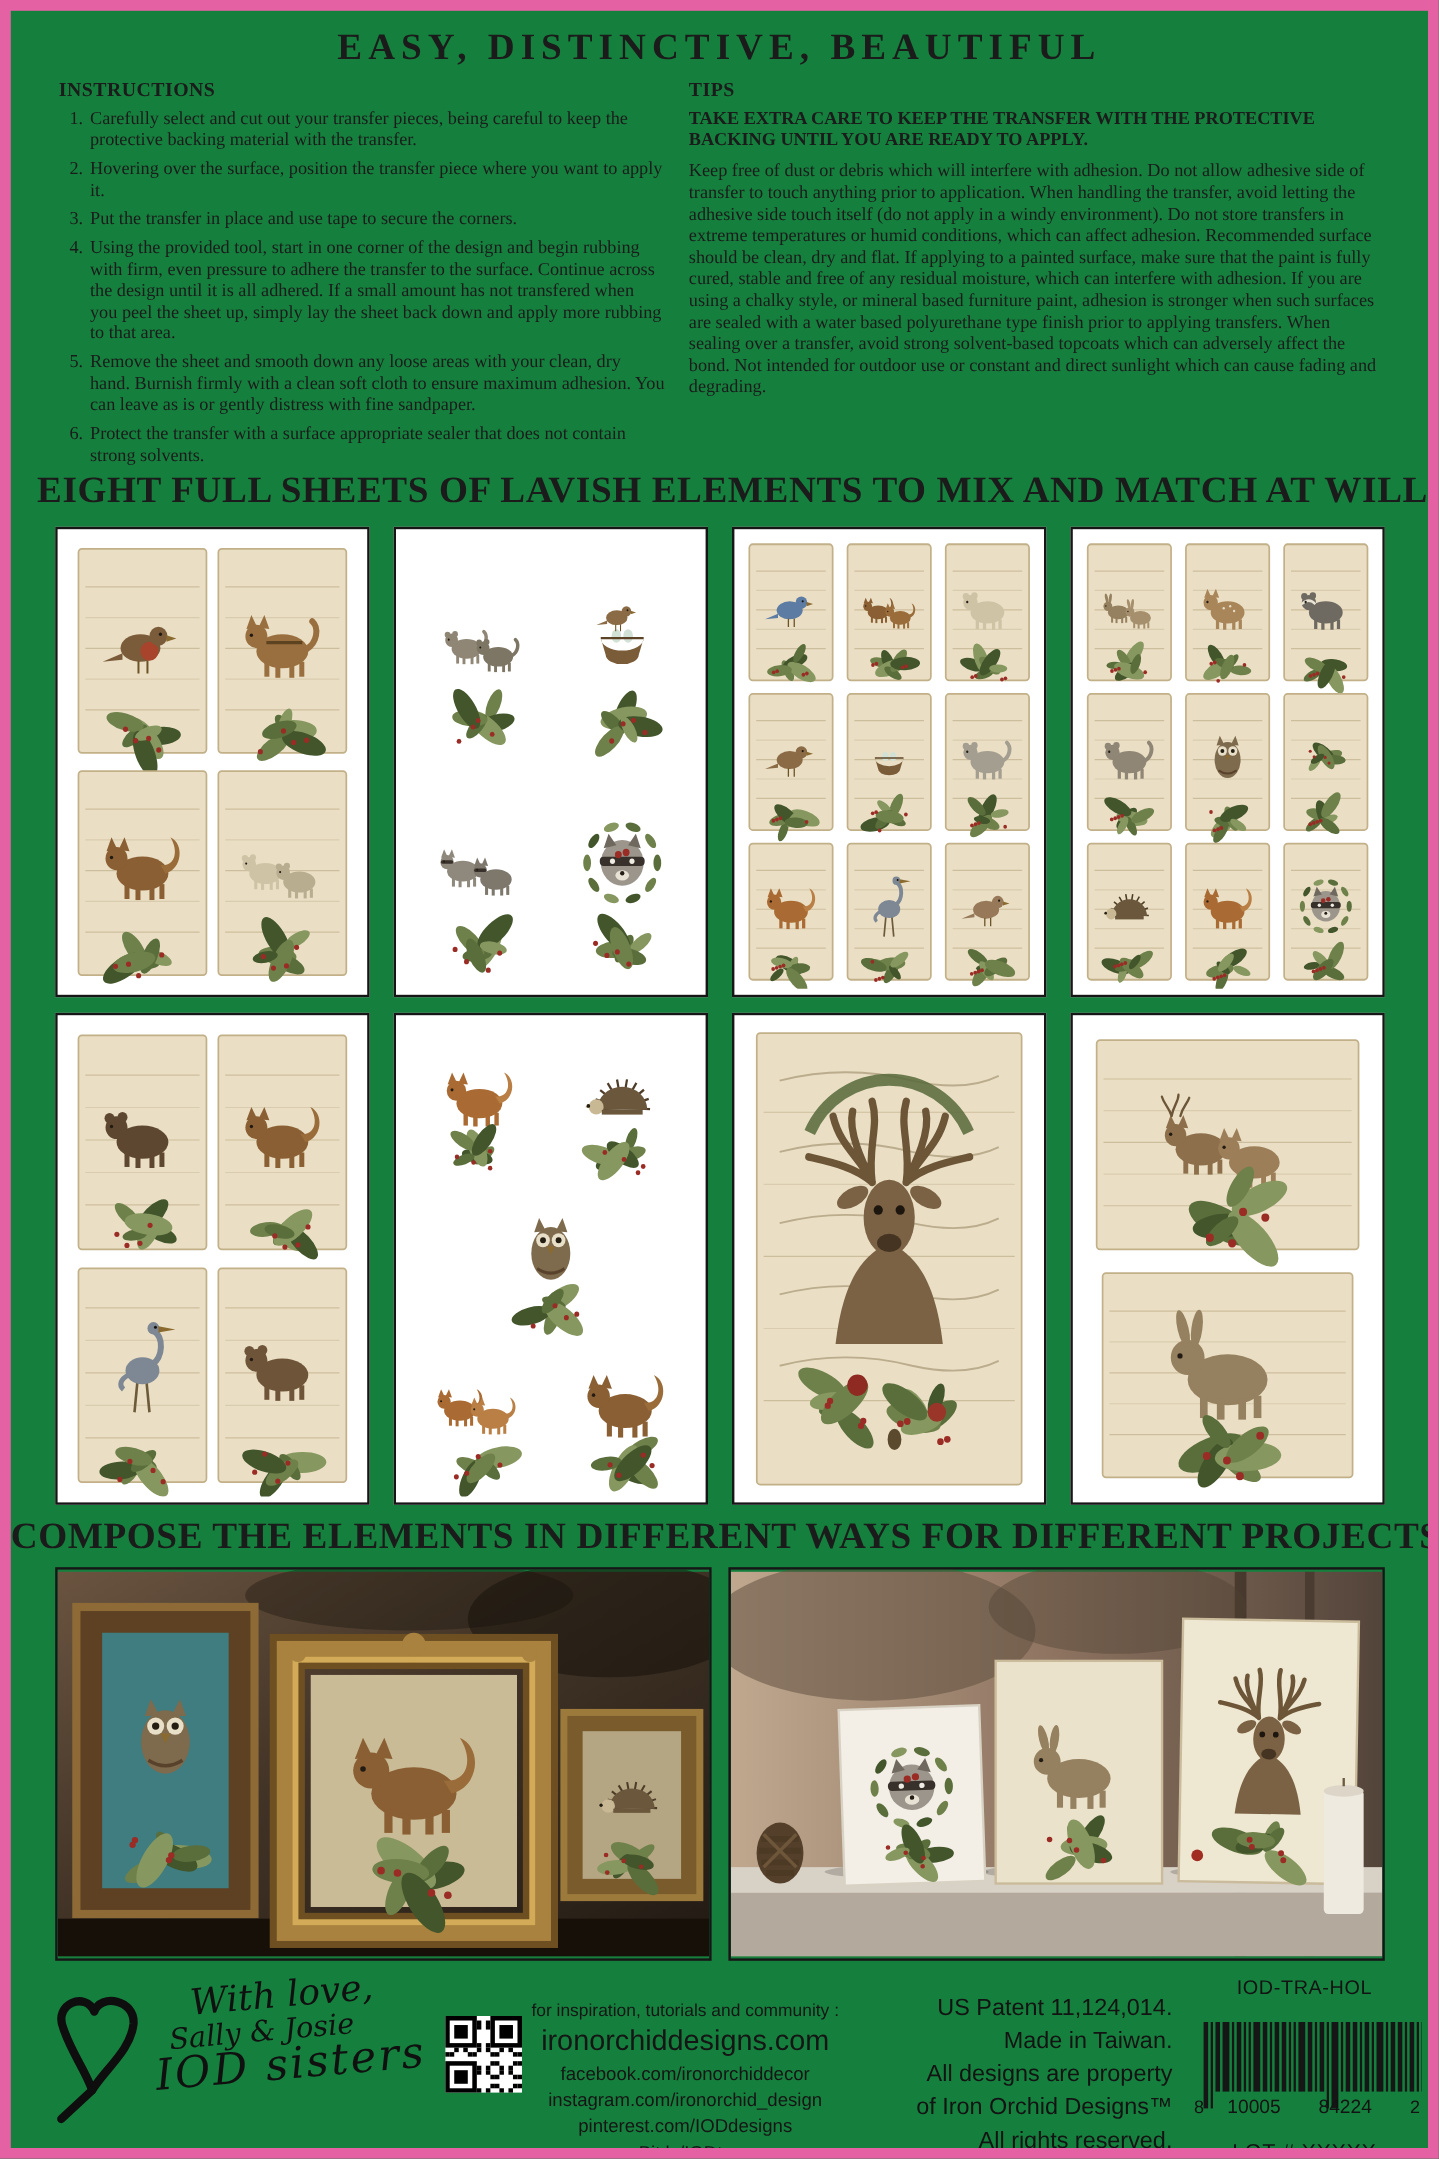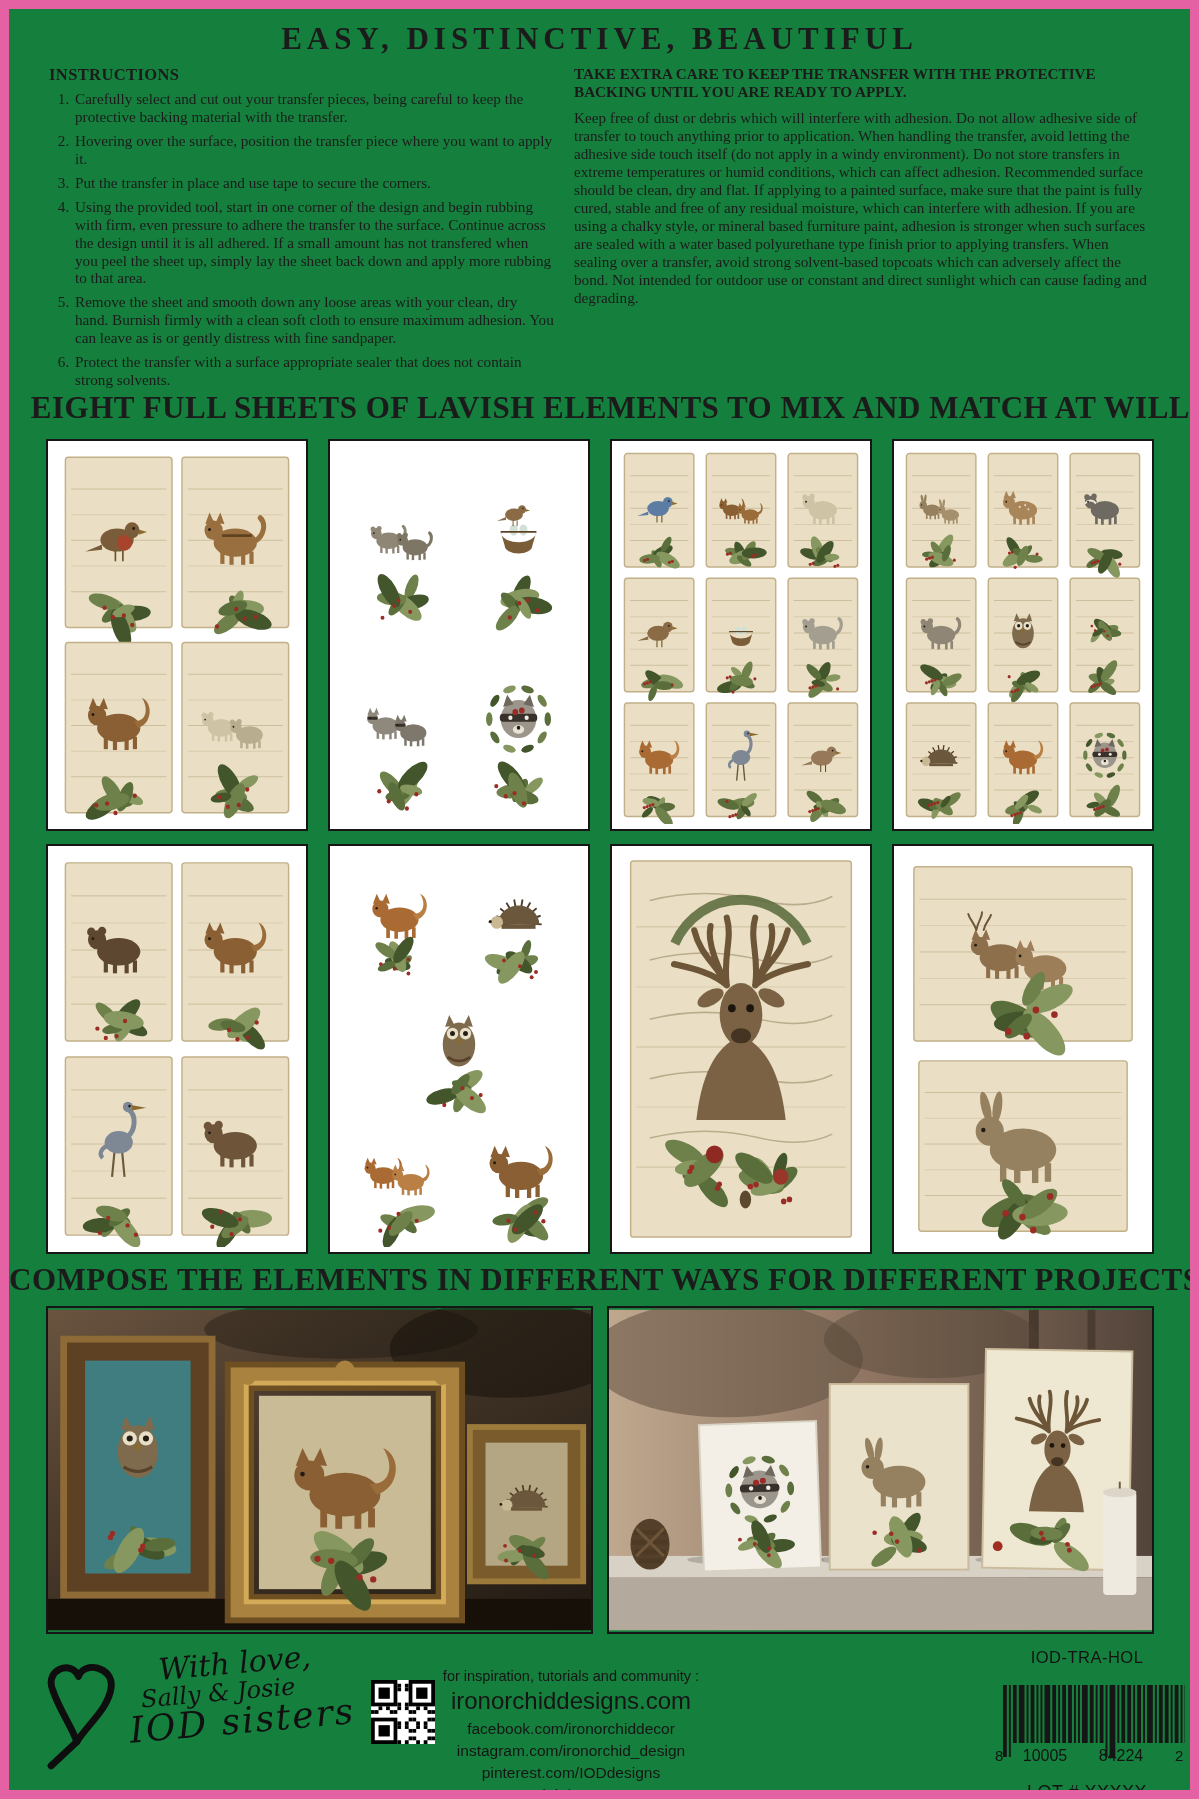--- a/index.html
+++ b/index.html
@@ -63,20 +63,21 @@
       <ol class="instr">
         <li>Carefully select and cut out your transfer pieces, being careful to keep the protective backing material with the transfer.</li>
         <li>Hovering over the surface, position the transfer piece where you want to apply it.</li>
         <li>Put the transfer in place and use tape to secure the corners.</li>
         <li>Using the provided tool, start in one corner of the design and begin rubbing with firm, even pressure to adhere the transfer to the surface. Continue across the design until it is all adhered. If a small amount has not transfered when you peel the sheet up, simply lay the sheet back down and apply more rubbing to that area.</li>
         <li>Remove the sheet and smooth down any loose areas with your clean, dry hand. Burnish firmly with a clean soft cloth to ensure maximum adhesion. You can leave as is or gently distress with fine sandpaper.</li>
         <li>Protect the transfer with a surface appropriate sealer that does not contain strong solvents.</li>
       </ol>
     </div>
     <div class="col-t">
+      <h3 class="colhead">TIPS</h3>
       <p class="warn">TAKE EXTRA CARE TO KEEP THE TRANSFER WITH THE PROTECTIVE BACKING UNTIL YOU ARE READY TO APPLY.</p>
       <p class="tipsbody">Keep free of dust or debris which will interfere with adhesion. Do not allow adhesive side of transfer to touch anything prior to application. When handling the transfer, avoid letting the adhesive side touch itself (do not apply in a windy environment). Do not store transfers in extreme temperatures or humid conditions, which can affect adhesion. Recommended surface should be clean, dry and flat. If applying to a painted surface, make sure that the paint is fully cured, stable and free of any residual moisture, which can interfere with adhesion. If you are using a chalky style, or mineral based furniture paint, adhesion is stronger when such surfaces are sealed with a water based polyurethane type finish prior to applying transfers. When sealing over a transfer, avoid strong solvent-based topcoats which can adversely affect the bond. Not intended for outdoor use or constant and direct sunlight which can cause fading and degrading.</p>
     </div>
   </section>
 
   <h2 class="band" id="sheets-heading">EIGHT FULL SHEETS OF LAVISH ELEMENTS TO MIX AND MATCH AT WILL</h2>
   <div class="grid" id="sheets-row1">
       <div class="panel">
         <svg viewBox="0 0 260 372" preserveAspectRatio="none">
           <rect x="13" y="11.16" width="111.8" height="167.4" rx="3" fill="#eadfc4" stroke="#c2b088" stroke-width="1.5"></rect>
@@ -1534,20 +1535,27 @@
           <rect x="7.4" y="44.400000000000006" width="11.100000000000001" height="11.100000000000001" fill="#000"></rect>
         </svg></div>
     <div class="community">
       <div class="intro">for inspiration, tutorials and community :</div>
       <div class="site">ironorchiddesigns.com</div>
       <div class="lnk">facebook.com/ironorchiddecor</div>
       <div class="lnk">instagram.com/ironorchid_design</div>
       <div class="lnk">pinterest.com/IODdesigns</div>
       <div class="lnk">Bit.ly/IODtv</div>
     </div>
+    <div class="legal">
+      <div>US Patent 11,124,014.</div>
+      <div>Made in Taiwan.</div>
+      <div>All designs are property</div>
+      <div>of Iron Orchid Designs™</div>
+      <div>All rights reserved.</div>
+    </div>
     <div class="bczone">
       <div class="sku">IOD-TRA-HOL</div>
       <div id="barcode"><svg width="196" height="92" viewBox="0 0 196 92">
     <rect x="14" y="0" width="3.8" height="72" fill="#161616"></rect>
             <rect x="19.9" y="0" width="1.9" height="72" fill="#161616"></rect>
             <rect x="23.9" y="0" width="3.8" height="58" fill="#161616"></rect>
             <rect x="29.799999999999997" y="0" width="5.699999999999999" height="58" fill="#161616"></rect>
             <rect x="37.599999999999994" y="0" width="1.9" height="58" fill="#161616"></rect>
             <rect x="41.599999999999994" y="0" width="3.8" height="58" fill="#161616"></rect>
             <rect x="47.49999999999999" y="0" width="1.9" height="58" fill="#161616"></rect>

